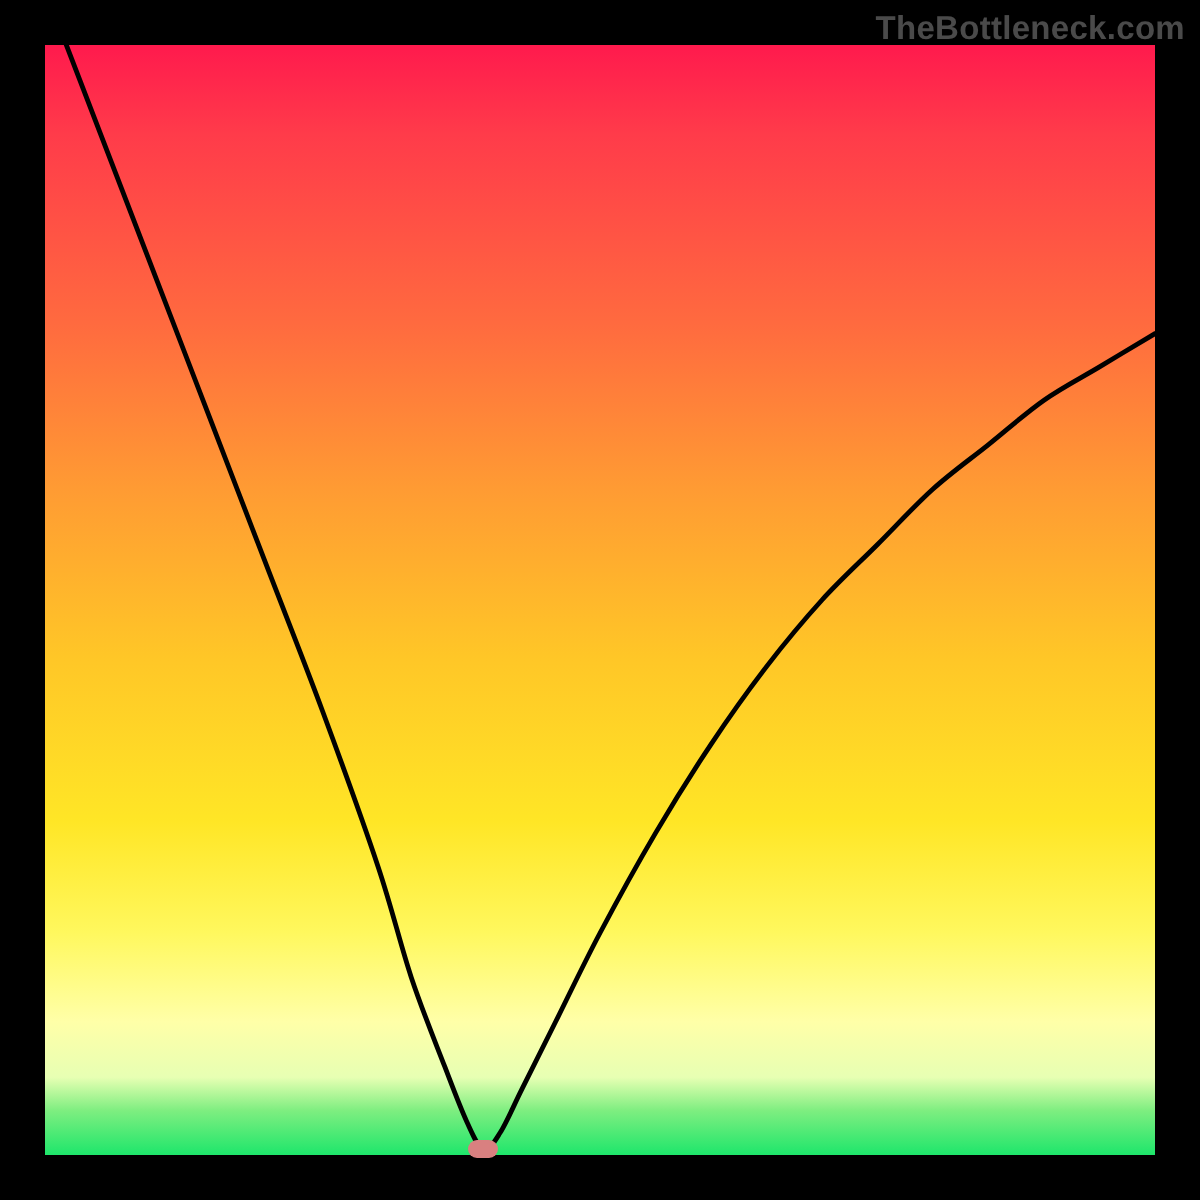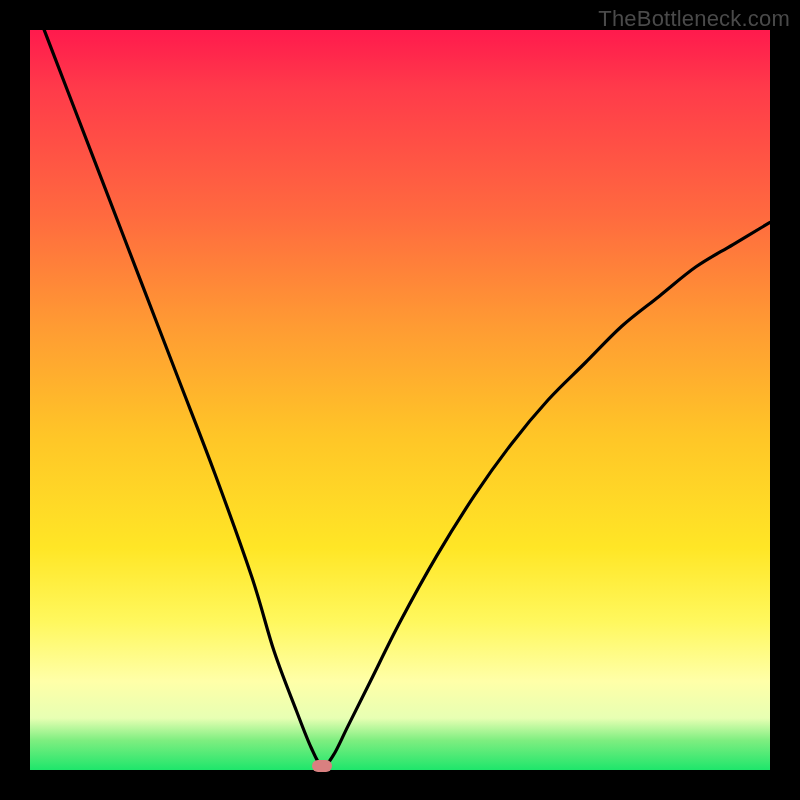--- a/index.html
+++ b/index.html
@@ -40,21 +40,21 @@
       #7eee80 96%,
       #1ee66b 100%
     );
   }
   .watermark {
     position: absolute;
     top: 6px;
     right: 10px;
     color: #4a4a4a;
     font-size: 22px;
-    font-weight: 400;
+    font-weight: 700;
     letter-spacing: 0.2px;
     user-select: none;
   }
   svg.curve {
     position: absolute;
     left: 0;
     top: 0;
     width: 740px;
     height: 740px;
     overflow: visible;

